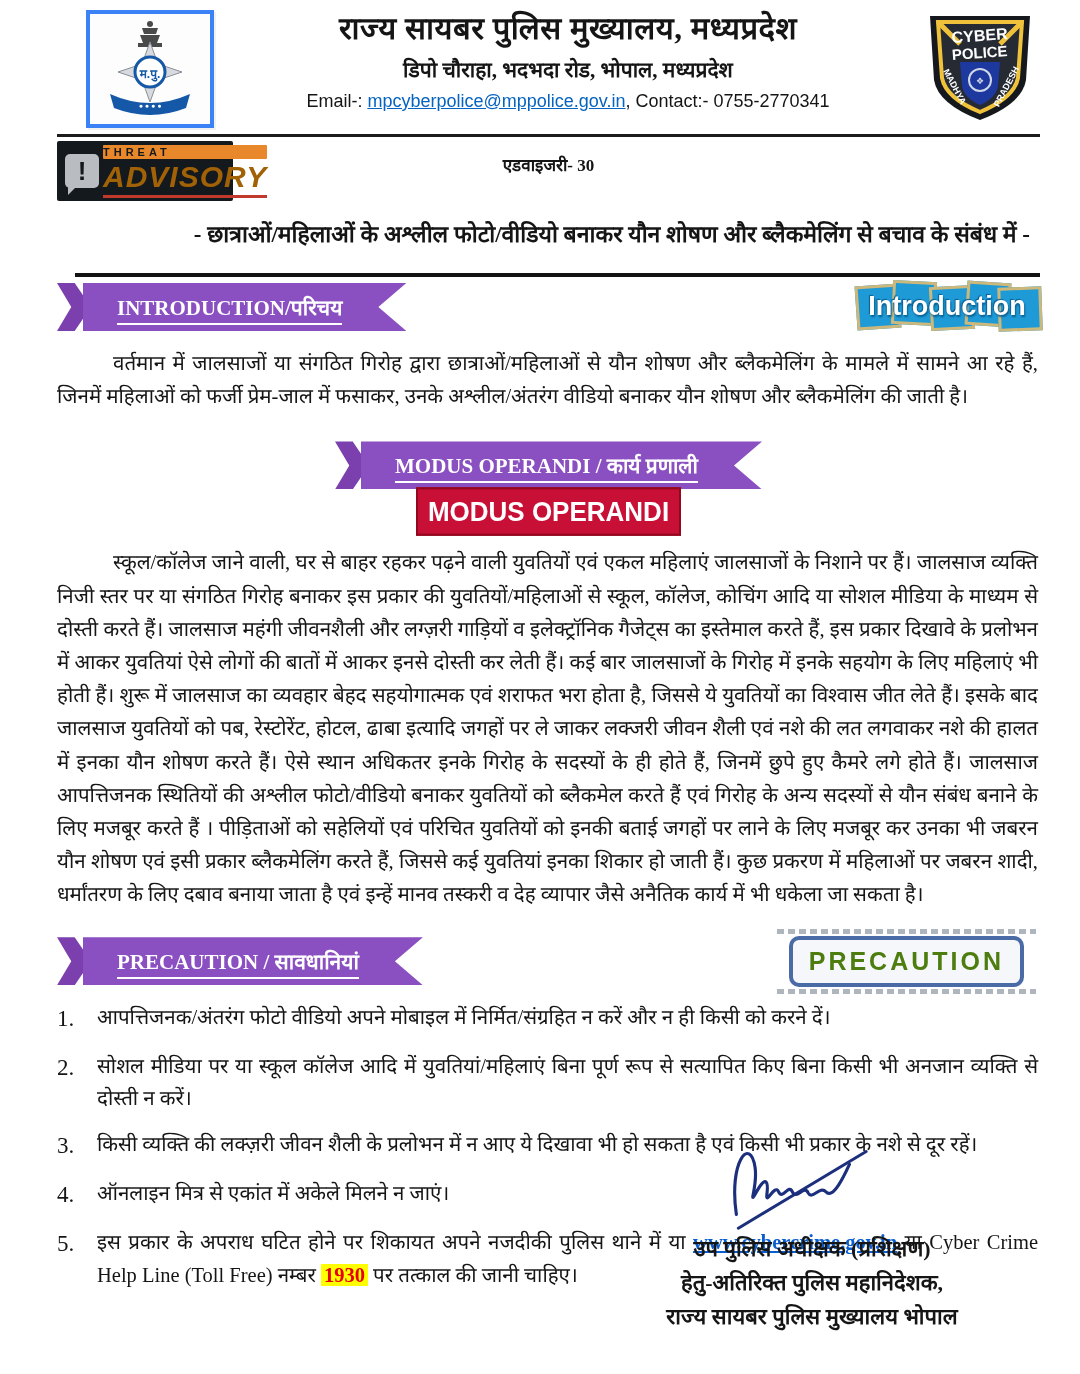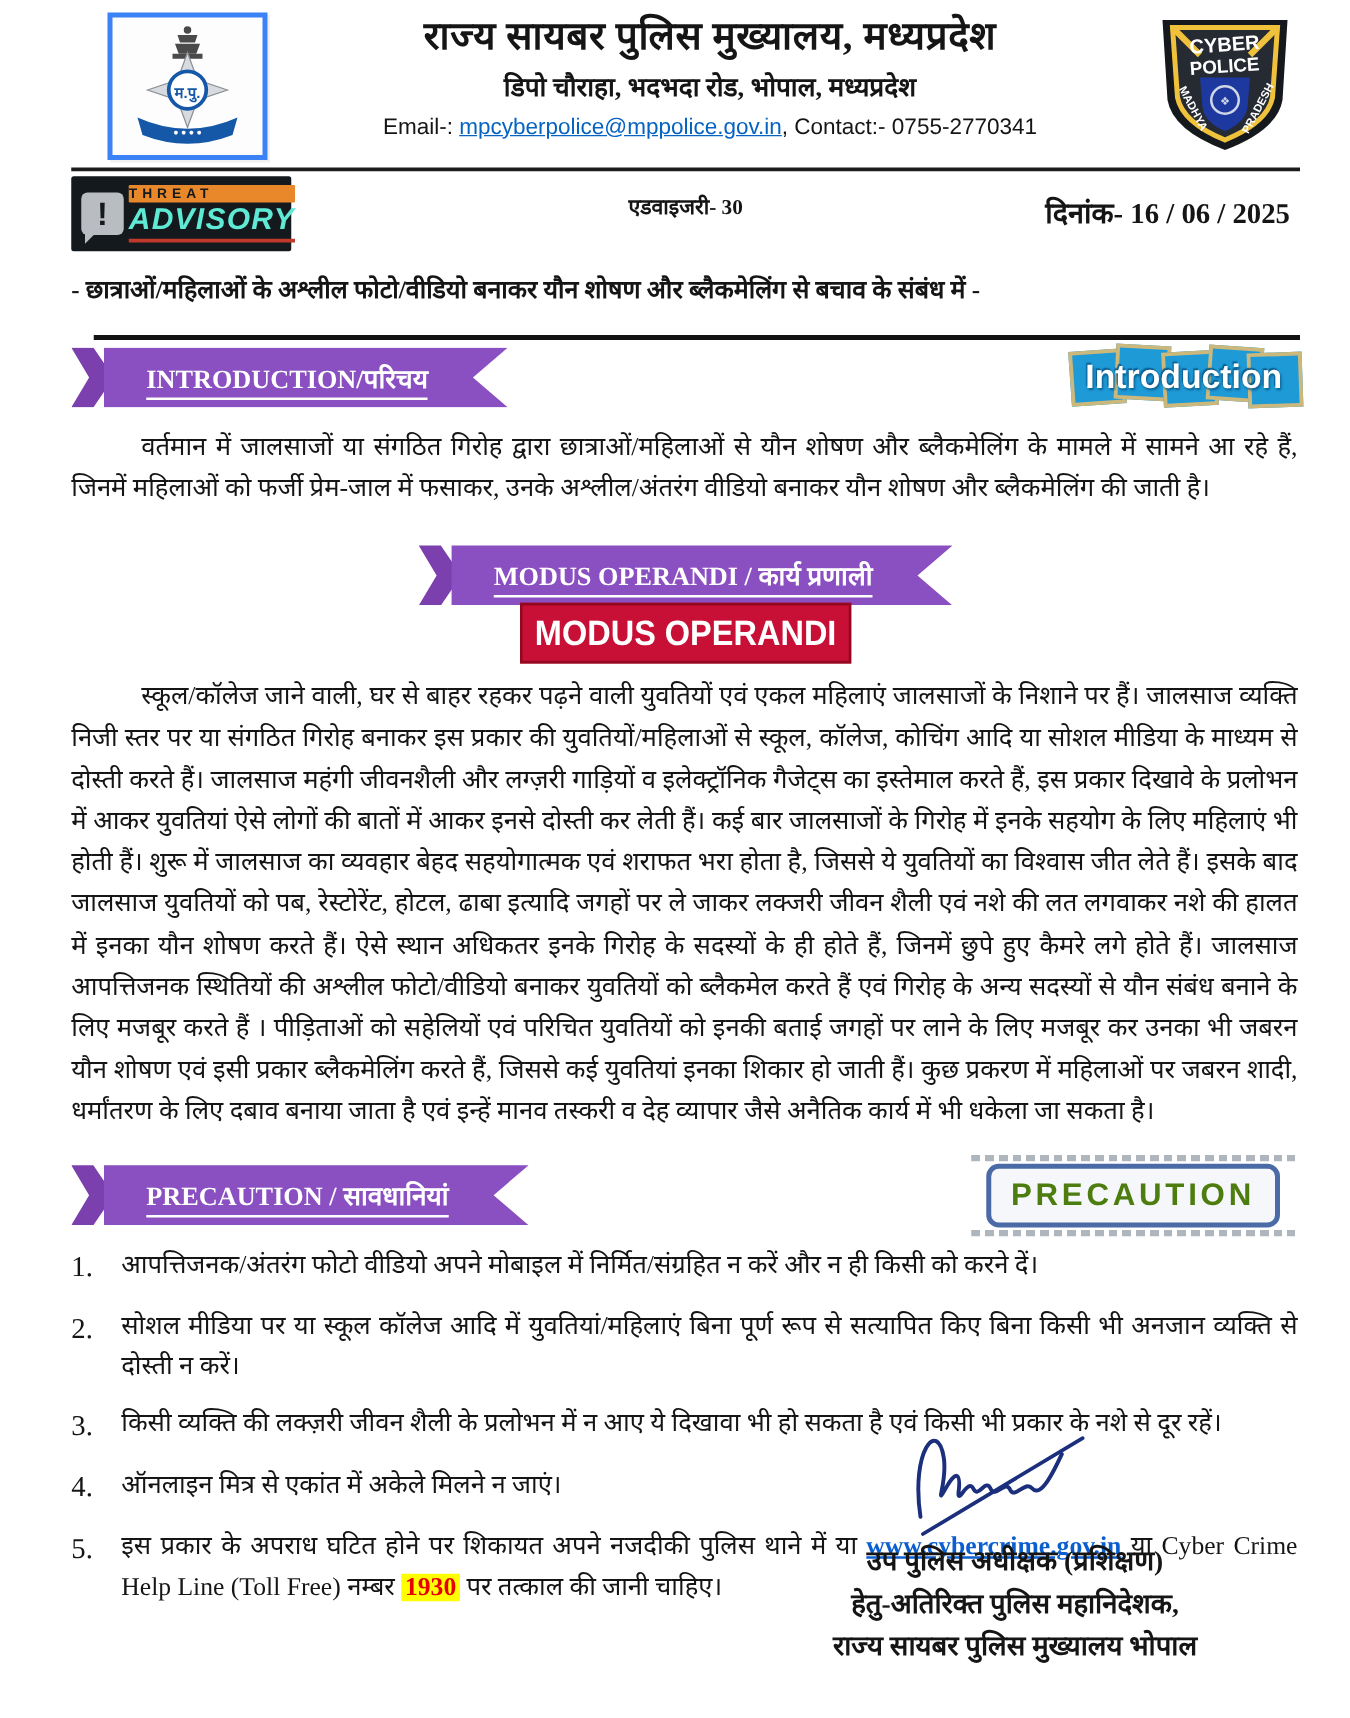--- a/index.html
+++ b/index.html
@@ -27,27 +27,27 @@
   .threat-badge{position:absolute;left:0;top:2px;width:176px;height:60px;background:#14191e;
     display:flex;align-items:center;padding:0 8px;box-sizing:border-box;border-radius:2px;}
   .tb-icon{width:34px;height:34px;background:#b9bdc2;border-radius:5px;position:relative;
     display:flex;align-items:center;justify-content:center;font-family:"Liberation Sans",sans-serif;
     font-weight:bold;font-size:26px;color:#14191e;flex:0 0 auto;}
   .tb-icon::after{content:"";position:absolute;left:3px;bottom:-7px;border:7px solid transparent;
     border-top-color:#b9bdc2;border-left-color:#b9bdc2;}
   .tb-text{flex:1;margin-left:4px;font-family:"Liberation Sans","DejaVu Sans",sans-serif;text-align:left;}
   .tb-threat{display:block;background:#e8882a;color:#14191e;font-size:11px;font-weight:bold;
     letter-spacing:4px;padding:1px 0;border-radius:1px;}
-  .tb-advisory{display:block;color:#5eead4;font-size:24px;font-weight:bold;font-style:italic;
+  .tb-advisory{display:block;color:#a16207;font-size:30px;font-weight:bold;font-style:italic;
     letter-spacing:1px;line-height:1.1;margin-top:1px;border-bottom:3px solid #c0392b;padding-bottom:2px;}
   .adv-no{position:absolute;left:50%;top:14px;transform:translateX(-50%);
     font-size:17px;font-weight:bold;}
   .adv-date{position:absolute;right:8px;top:14px;font-size:23px;font-weight:bold;}
 
-  .subject{font-size:20px;font-weight:bold;text-align:left;margin:12px 50px 0 57px;}
+  .subject{font-size:23px;font-weight:bold;text-align:right;margin:12px 50px 0 57px;}
 
   
   .sect-rule{border:0;border-top:4px solid #131313;margin:24px 40px 0 75px;}
   .banner-row{display:flex;align-items:center;justify-content:space-between;margin:2px 40px 0 57px;}
   .ribbon{display:flex;align-items:stretch;text-align:right;}
   .ribbon-tip{width:34px;background:#7b40ad;clip-path:polygon(0 0,52% 0,100% 50%,52% 100%,0 100%,42% 50%);
     margin-right:-8px;flex:0 0 auto;}
   .ribbon-body{background:#8a4fc0;color:#ffffff;font-weight:bold;font-size:21px;
     padding:10px 64px 10px 34px;
     clip-path:polygon(0 0,100% 0,calc(100% - 28px) 50%,100% 100%,0 100%);}
@@ -148,21 +148,20 @@
 
   <div class="meta-row">
     <div class="threat-badge">
       <div class="tb-icon">!</div>
       <div class="tb-text">
         <span class="tb-threat">THREAT</span>
         <span class="tb-advisory">ADVISORY</span>
       </div>
     </div>
     <div class="adv-no">एडवाइजरी- 30</div>
-    <div class="adv-date">दिनांक-  16 / 06 / 2025</div>
   </div>
 
   <div class="subject">- छात्राओं/महिलाओं के अश्लील फोटो/वीडियो बनाकर यौन शोषण और ब्लैकमेलिंग से बचाव के संबंध में -</div>
 
   <hr class="sect-rule">
   <div class="banner-row">
     <div class="ribbon">
       <div class="ribbon-tip"></div>
       <div class="ribbon-body"><span>INTRODUCTION/परिचय</span></div>
     </div>

